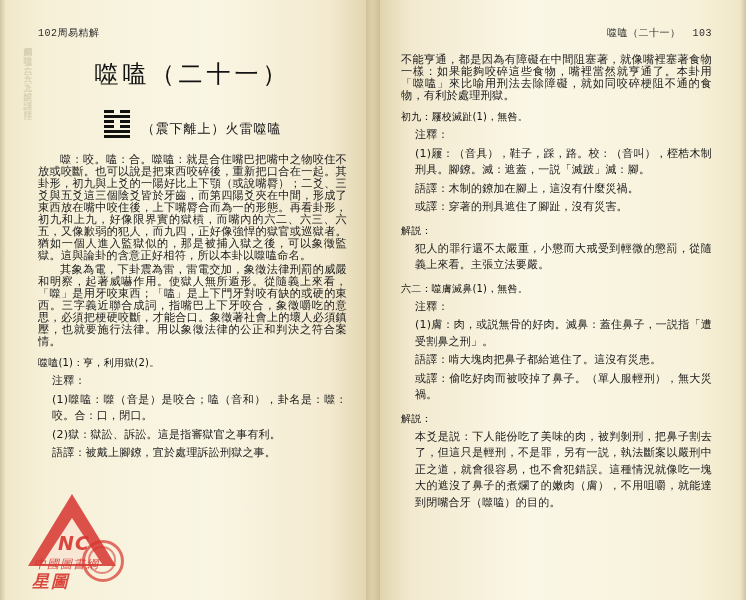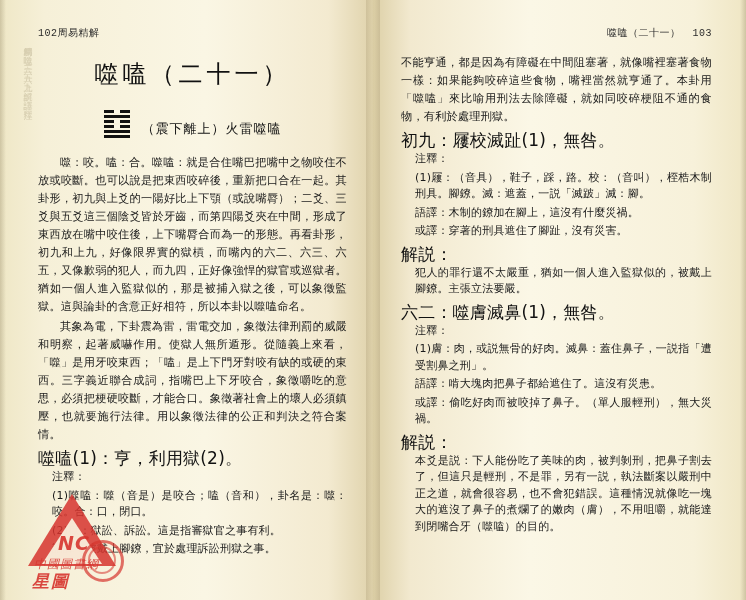--- a/index.html
+++ b/index.html
@@ -111,29 +111,29 @@
   }
   .hexname {
     font-size: 13px;
     letter-spacing: 1px;
     color: #111;
   }
 
   p {
     margin: 0 0 2px 0;
     font-size: 11.2px;
-    line-height: 18px;
+    line-height: 12px;
     color: #1a1a1a;
     text-align: justify;
     letter-spacing: 0.2px;
   }
   p.indent { text-indent: 22px; }
   p.noindent { text-indent: 0; }
   .sect {
-    font-size: 17px;
+    font-size: 10px;
     line-height: 17px;
     margin: 6px 0 2px 0;
     color: #111;
   }
   .sub {
     font-size: 11px;
     line-height: 16.5px;
     margin-left: 14px;
     color: #1a1a1a;
     text-align: justify;
@@ -292,21 +292,21 @@
     <div class="blk">
       <p class="sect">初九：屨校滅趾(1)，無咎。</p>
       <p class="sub">注釋：</p>
       <p class="sub">(1)屨：（音具），鞋子，踩，路。校：（音叫），桎梏木制刑具。腳鐐。滅：遮蓋，一説「滅跛」滅：腳。</p>
       <p class="sub">語譯：木制的鐐加在腳上，這沒有什麼災禍。</p>
       <p class="sub">或譯：穿著的刑具遮住了腳趾，沒有災害。</p>
     </div>
 
     <div class="blk">
       <p class="sect">解説：</p>
-      <p class="sub">犯人的罪行還不太嚴重，猶如一個人進入監獄似的，被戴上腳鐐。主張立法要嚴。</p>
+      <p class="sub">犯人的罪行還不太嚴重，小懲而大戒受到輕微的懲罰，從隨義上來看。主張立法要嚴。</p>
     </div>
 
     <div class="blk">
       <p class="sect">六二：噬膚滅鼻(1)，無咎。</p>
       <p class="sub">注釋：</p>
       <p class="sub">(1)膚：肉，或説無骨的好肉。滅鼻：蓋住鼻子，一説指「遭受割鼻之刑」。</p>
       <p class="sub">語譯：啃大塊肉把鼻子都給遮住了。這沒有災患。</p>
       <p class="sub">或譯：偷吃好肉而被咬掉了鼻子。（單人服輕刑），無大災禍。</p>
     </div>
 

